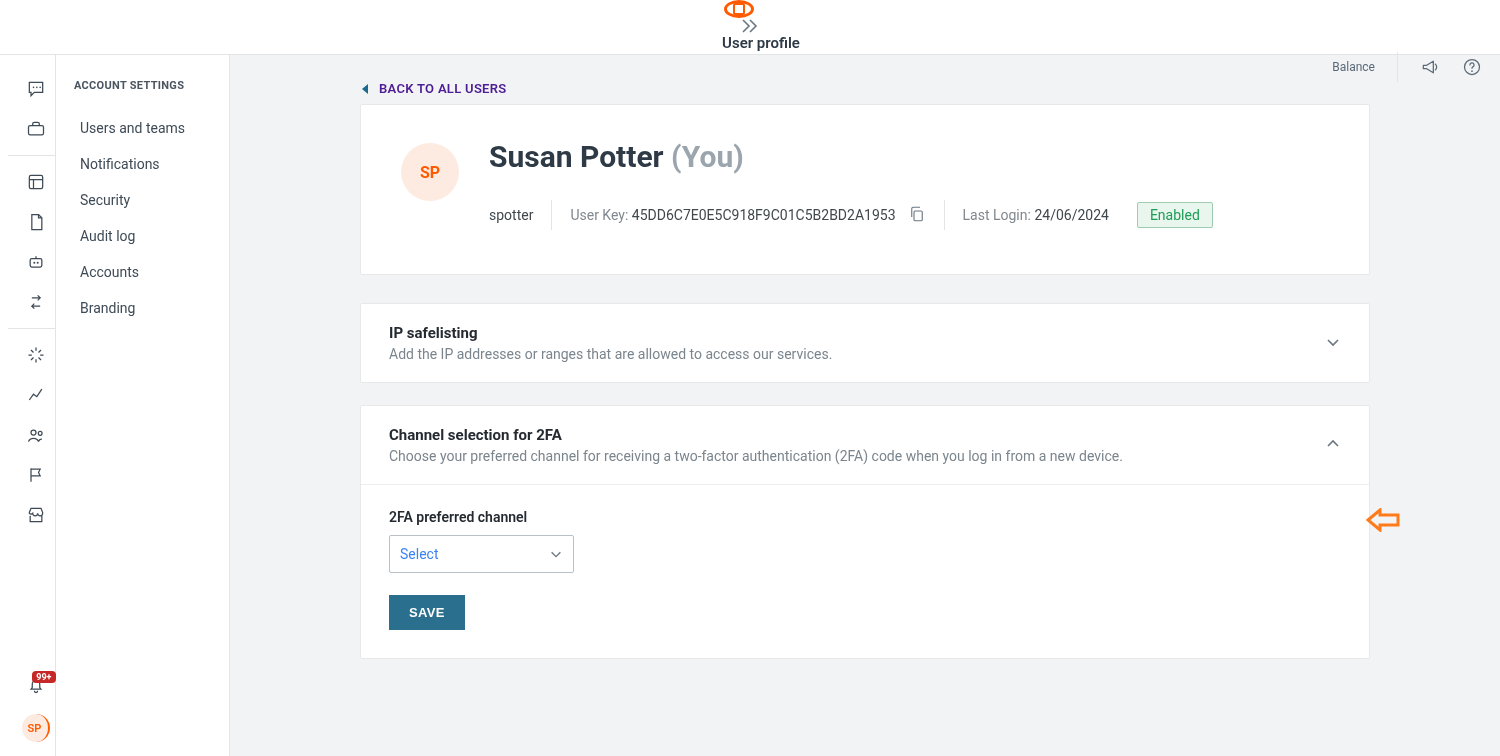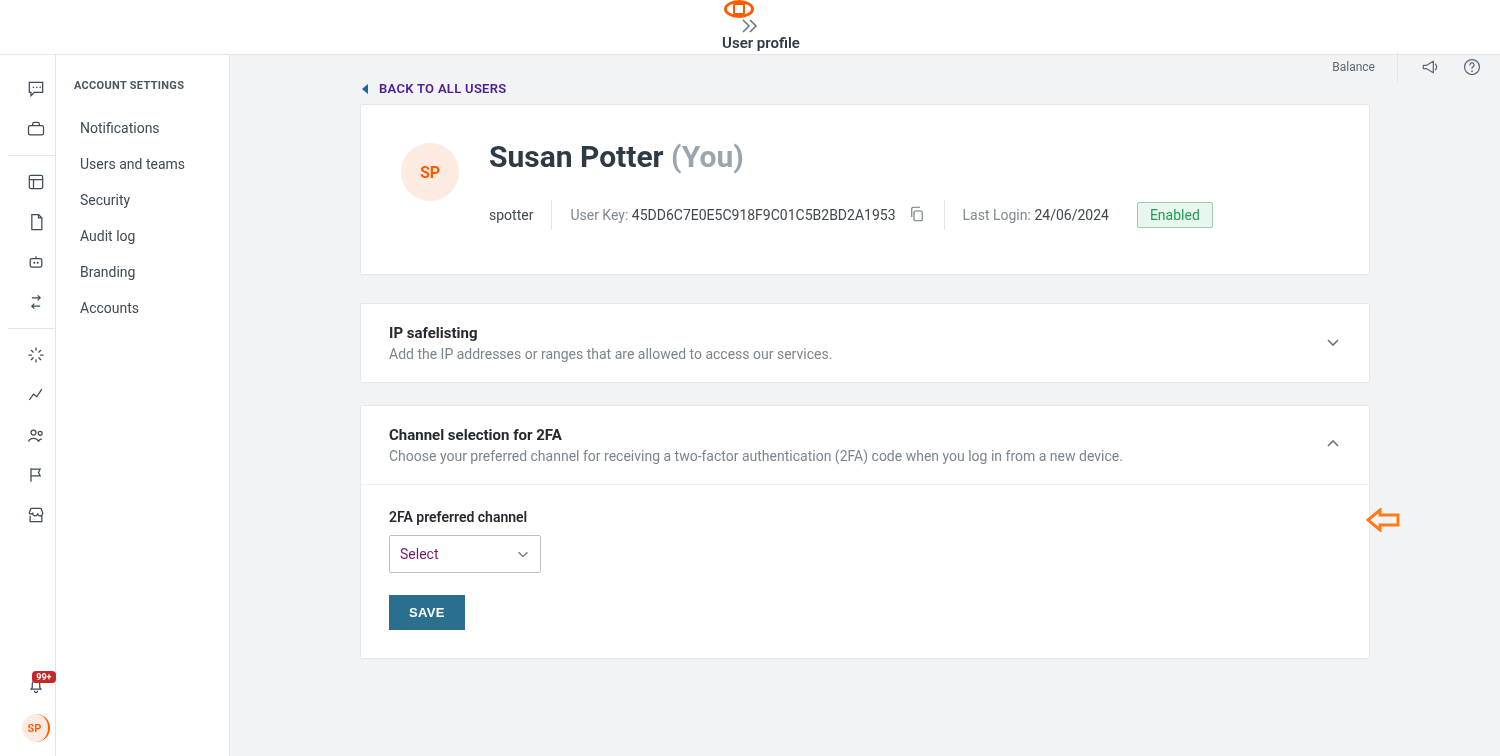--- a/index.html
+++ b/index.html
@@ -207,26 +207,26 @@
   }
   .panel-title { font-size: 15px; font-weight:700; color:#242a30; }
   .panel-sub { font-size: 14px; color:#7b858d; margin-top:4px; }
   .chev { margin-left:auto; color:#6a7782; }
   .panel-body {
     border-top: 1px solid #eceeef;
     padding: 24px 28px 28px 28px;
   }
   .field-label { font-size:14px; font-weight:600; color:#242a30; margin-bottom:10px; }
   .select {
-    width: 152px; height: 38px;
+    width: 185px; height: 38px;
     border: 1px solid #b9c0c6;
     border-radius: 2px;
     display:flex; align-items:center; justify-content:space-between;
     padding: 0 10px;
-    color:#701a75; font-size:14px;
+    color:#3b82f6; font-size:14px;
     background:#fff;
     cursor:pointer;
   }
   .save-btn {
     margin-top: 22px;
     background:#2a6f8e; color:#fff;
     border:none; padding: 10px 20px;
     font-size:13px; font-weight:700; letter-spacing:.3px;
     cursor:pointer;
   }
@@ -348,26 +348,26 @@
           <path d="M10 19a2 2 0 0 0 4 0" fill="none" stroke="#3e4a55" stroke-width="1.5"></path>
         </svg>
       <span class="badge">99+</span>
     </div>
     <div class="mini-avatar">SP</div>
   </div>
 </div>
 
 <div class="sidebar">
   <div class="sidebar-hdr">ACCOUNT SETTINGS</div>
+  <div class="sidebar-item">Users and teams</div>
   <div class="sidebar-item">Notifications</div>
-  <div class="sidebar-item">Users and teams</div>
   <div class="sidebar-item">Security</div>
   <div class="sidebar-item">Audit log</div>
+  <div class="sidebar-item">Accounts</div>
   <div class="sidebar-item">Branding</div>
-  <div class="sidebar-item">Accounts</div>
 </div>
 
 <div class="main">
   <div class="backlink">
     <svg width="9" height="12" viewBox="0 0 9 12">
         <path d="M8 1 L2 6 L8 11 Z" fill="#1a6b8f"></path>
       </svg>
     <span>BACK TO ALL USERS</span>
   </div>
 

